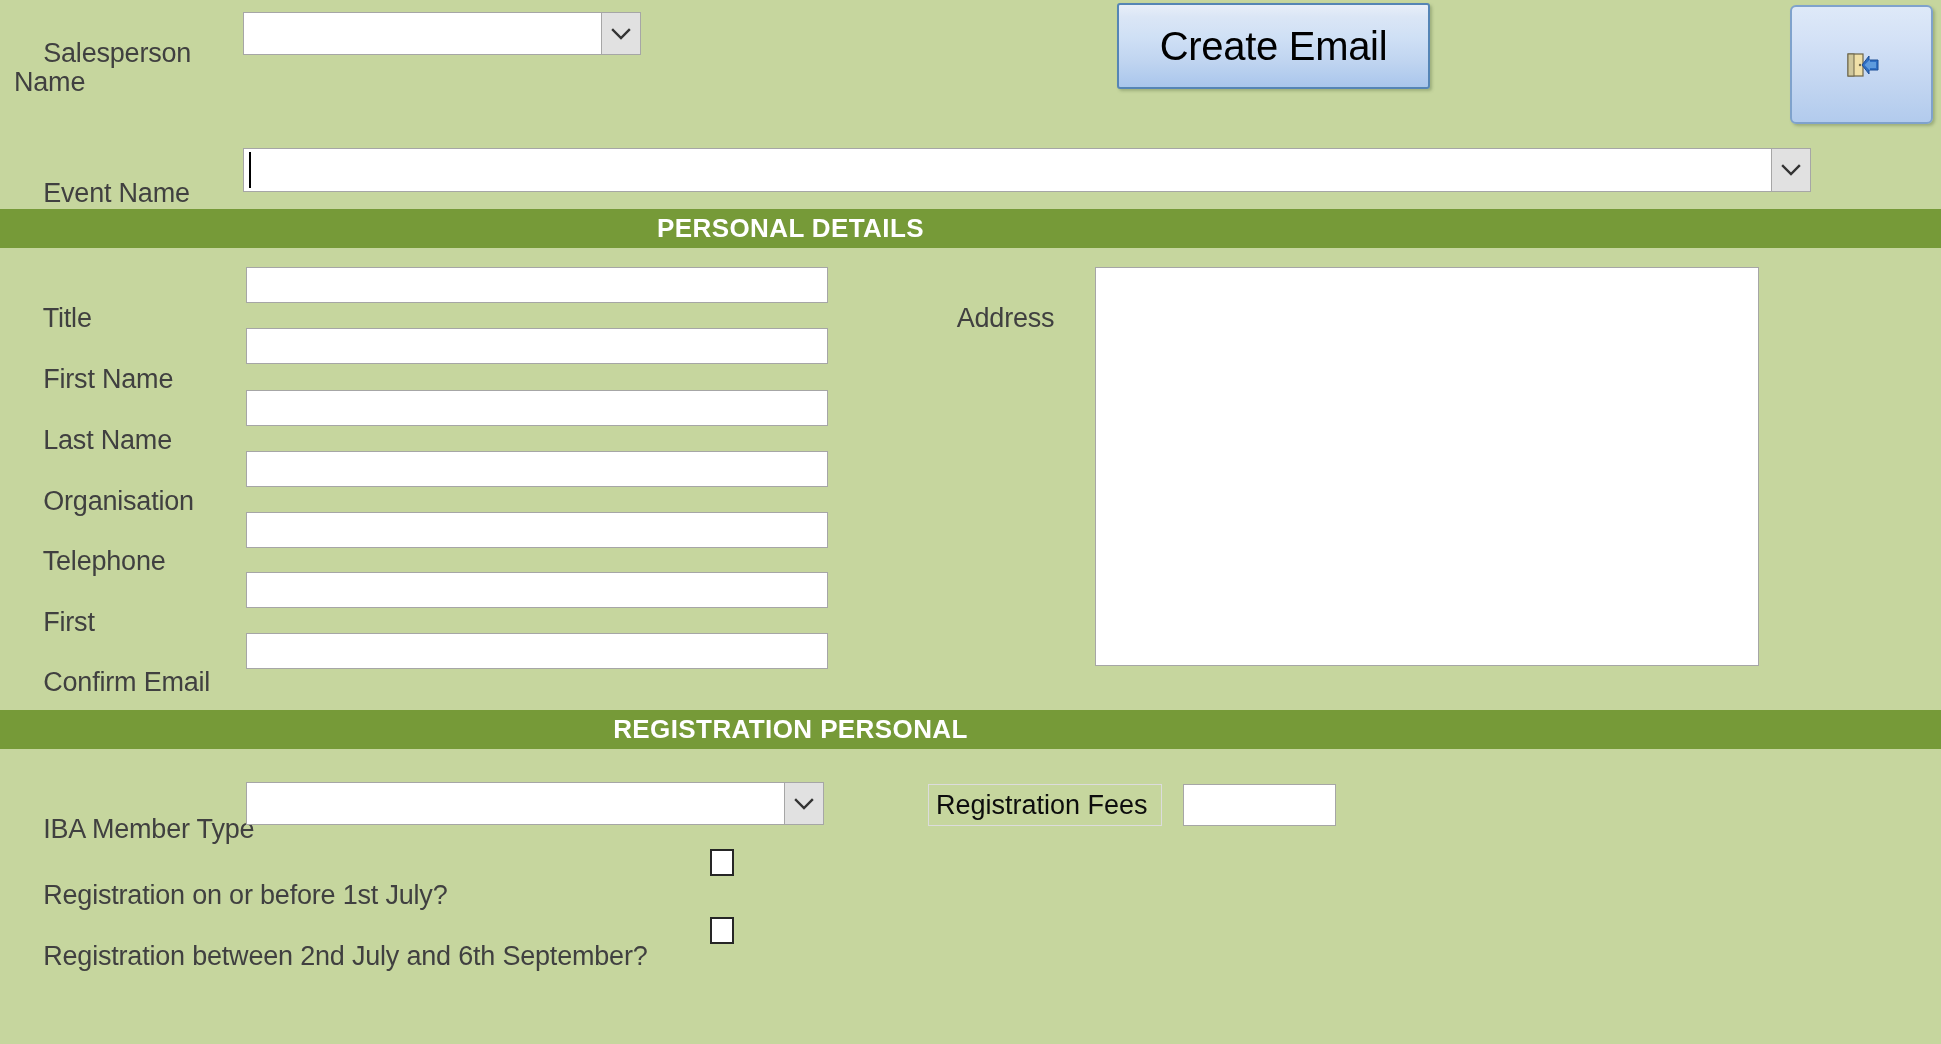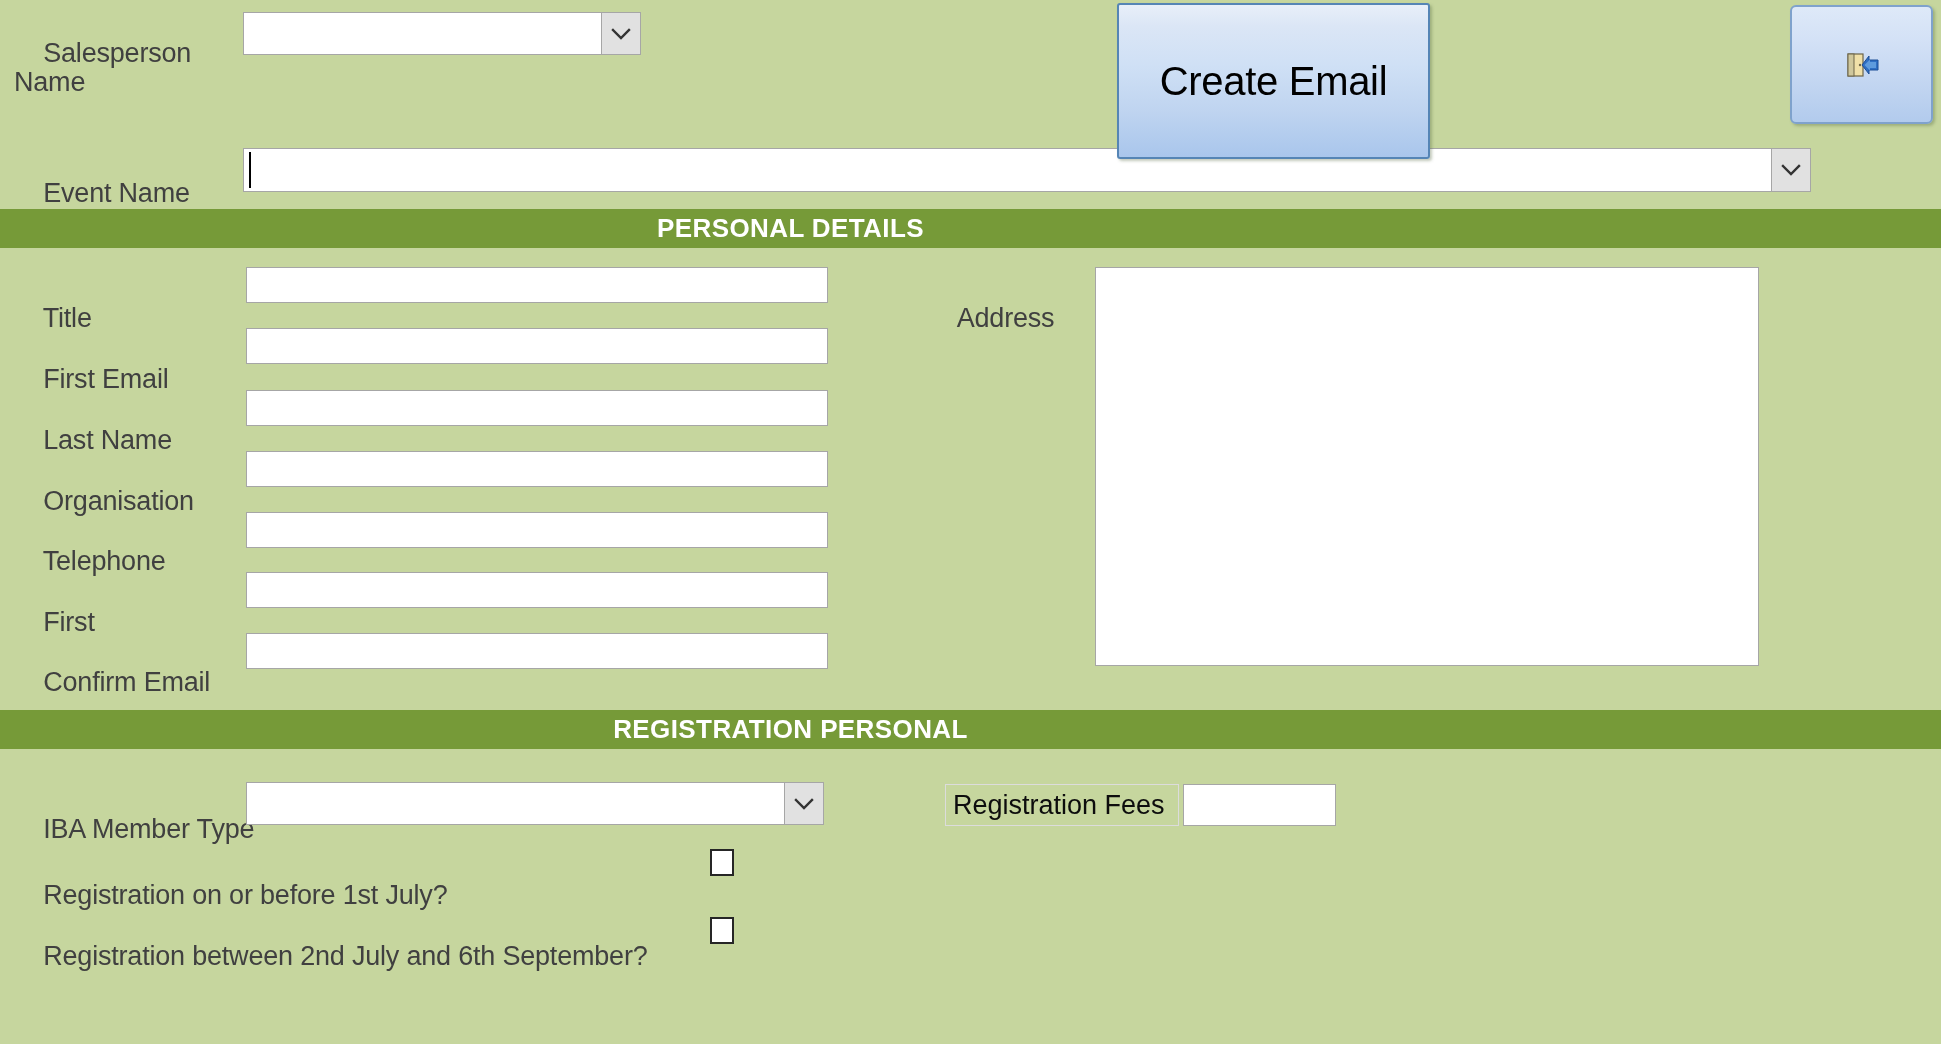--- a/index.html
+++ b/index.html
@@ -94,21 +94,21 @@
     white-space: pre;
     transform: translateX(-180px);
   }
 
   
   #create-email-button {
     position: absolute;
     left: 1117px;
     top: 3px;
     width: 313px;
-    height: 156px;
+    height: 86px;
     border: 2px solid #5585b5;
     border-radius: 3px;
     background: linear-gradient(to bottom, #e8eff9 0%, #dbe6f6 14%, #cfe0f5 40%, #bfd4f0 70%, #a9c6ec 100%);
     box-shadow: 2px 2px 3px rgba(80,100,60,0.35);
     display: flex;
     align-items: center;
     justify-content: center;
     cursor: pointer;
     box-sizing: border-box;
   }
@@ -145,21 +145,20 @@
     left: 928px;
     top: 784px;
     width: 234px;
     height: 42px;
     border: 1px solid #dcdcdc;
     background: transparent;
     box-sizing: border-box;
     display: flex;
     align-items: center;
     padding-left: 7px;
-    margin-left: 17px;
   }
   #registration-fees-label span {
     font-size: 27px;
     color: #0d0d0d;
     white-space: pre;
     font-family: "Liberation Sans", sans-serif;
   }
 
   
   .checkbox {
@@ -223,21 +222,21 @@
   </div>
 
   <div class="section-bar" style="top:203px; height:39px;margin-top:6px;">
     <span>PERSONAL DETAILS</span>
   </div>
 
   <div class="label" style="left:14px; top:275px;">
     <span>Title</span>
   </div>
   <div class="label" style="left:14px; top:336px;">
-    <span>First Email</span>
+    <span>First Name</span>
   </div>
   <div class="label" style="left:14px; top:397px;">
     <span>Last Name</span>
   </div>
   <div class="label" style="left:14px; top:458px;">
     <span>Organisation</span>
   </div>
   <div class="label" style="left:14px; top:518px;">
     <span>Telephone</span>
   </div>

